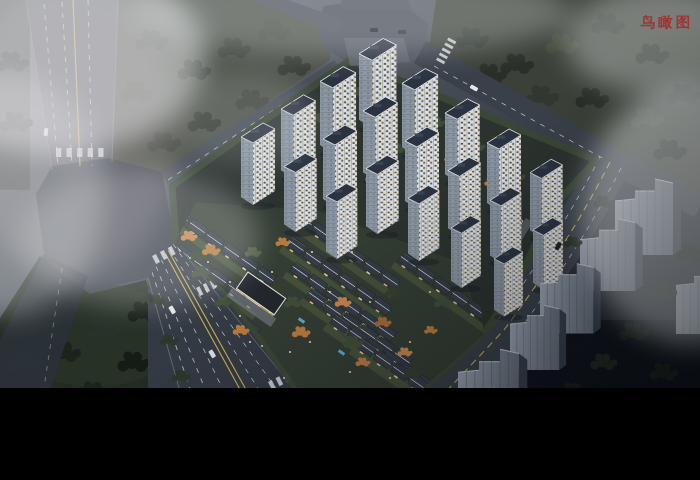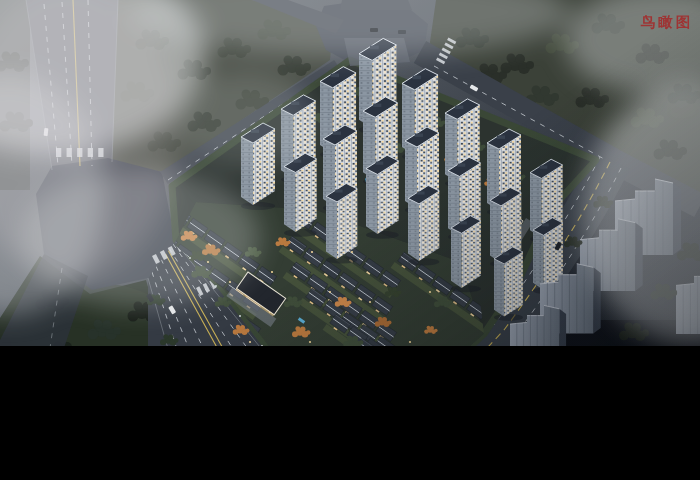--- a/index.html
+++ b/index.html
@@ -1,16 +1,16 @@
 <!DOCTYPE html>
 <html><head>
 <meta charset="utf-8">
 <style>
   html,body{margin:0;padding:0;background:#000;}
-  .stage{width:700px;height:346px;position:relative;overflow:hidden;font-family:"Liberation Sans",sans-serif;}
+  .stage{width:700px;height:388px;position:relative;overflow:hidden;font-family:"Liberation Sans",sans-serif;}
   svg{display:block;}
   .lbl{font-family:"Liberation Sans",sans-serif;font-weight:bold;font-size:14.5px;letter-spacing:3px;}
 </style>
 </head>
 <body>
 
 <div class="stage">
 <svg width="700" height="480" viewBox="0 0 700 480">
 <defs>
   <linearGradient id="bg" x1="0" y1="0" x2="1" y2="1">

